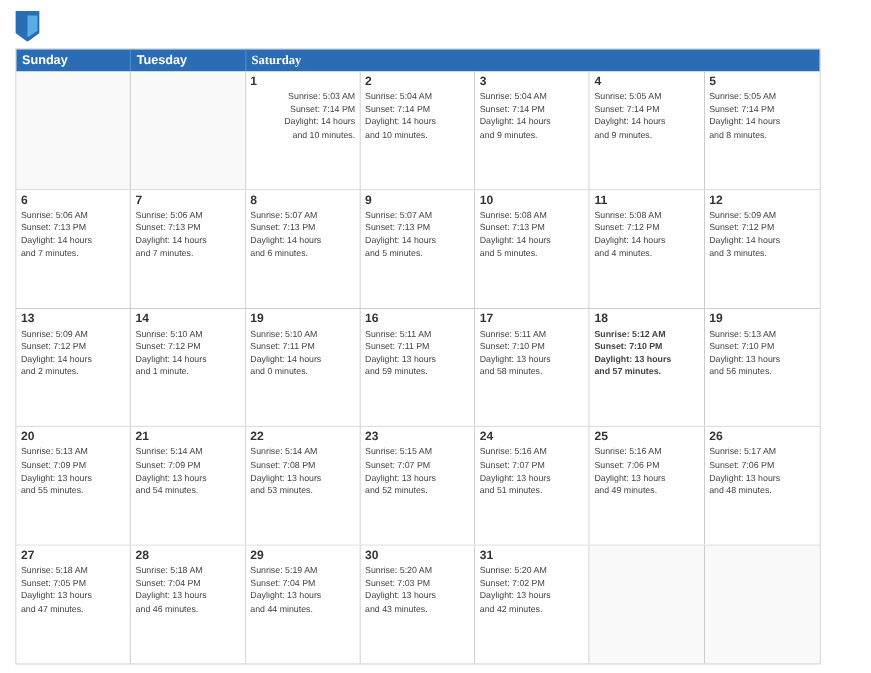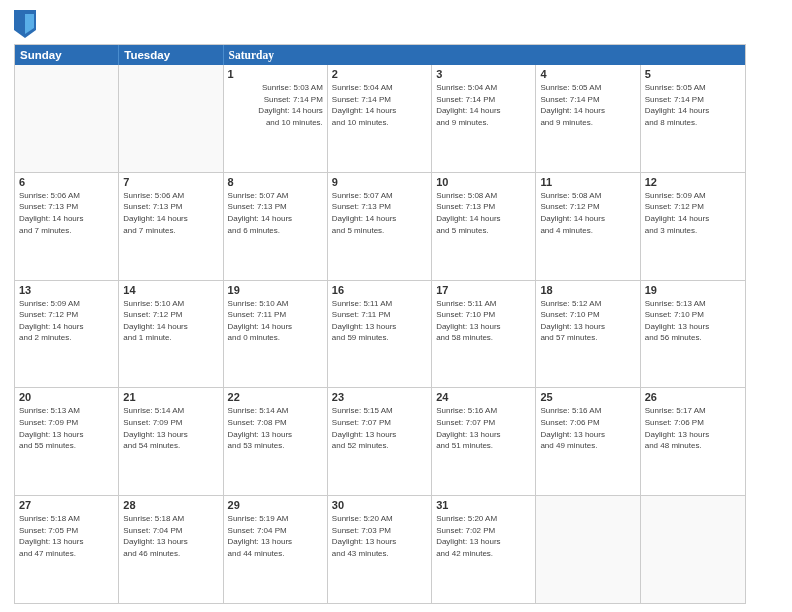--- a/index.html
+++ b/index.html
@@ -267,21 +267,21 @@
           </div>
           <div class="cal-cell">
             <span class="day-num">17</span>
             <div class="day-info" style="white-space: pre-line;">Sunrise: 5:11 AM
 Sunset: 7:10 PM
 Daylight: 13 hours
 and 58 minutes.</div>
           </div>
           <div class="cal-cell">
             <span class="day-num">18</span>
-            <div class="day-info" style="white-space: pre-line;">Sunrise: 5:12 AM
+            <div class="day-info" style="white-space: pre-line; font-weight: bold;">Sunrise: 5:12 AM
 Sunset: 7:10 PM
 Daylight: 13 hours
 and 57 minutes.</div>
           </div>
           <div class="cal-cell">
             <span class="day-num">19</span>
             <div class="day-info" style="white-space: pre-line;">Sunrise: 5:13 AM
 Sunset: 7:10 PM
 Daylight: 13 hours
 and 56 minutes.</div>

